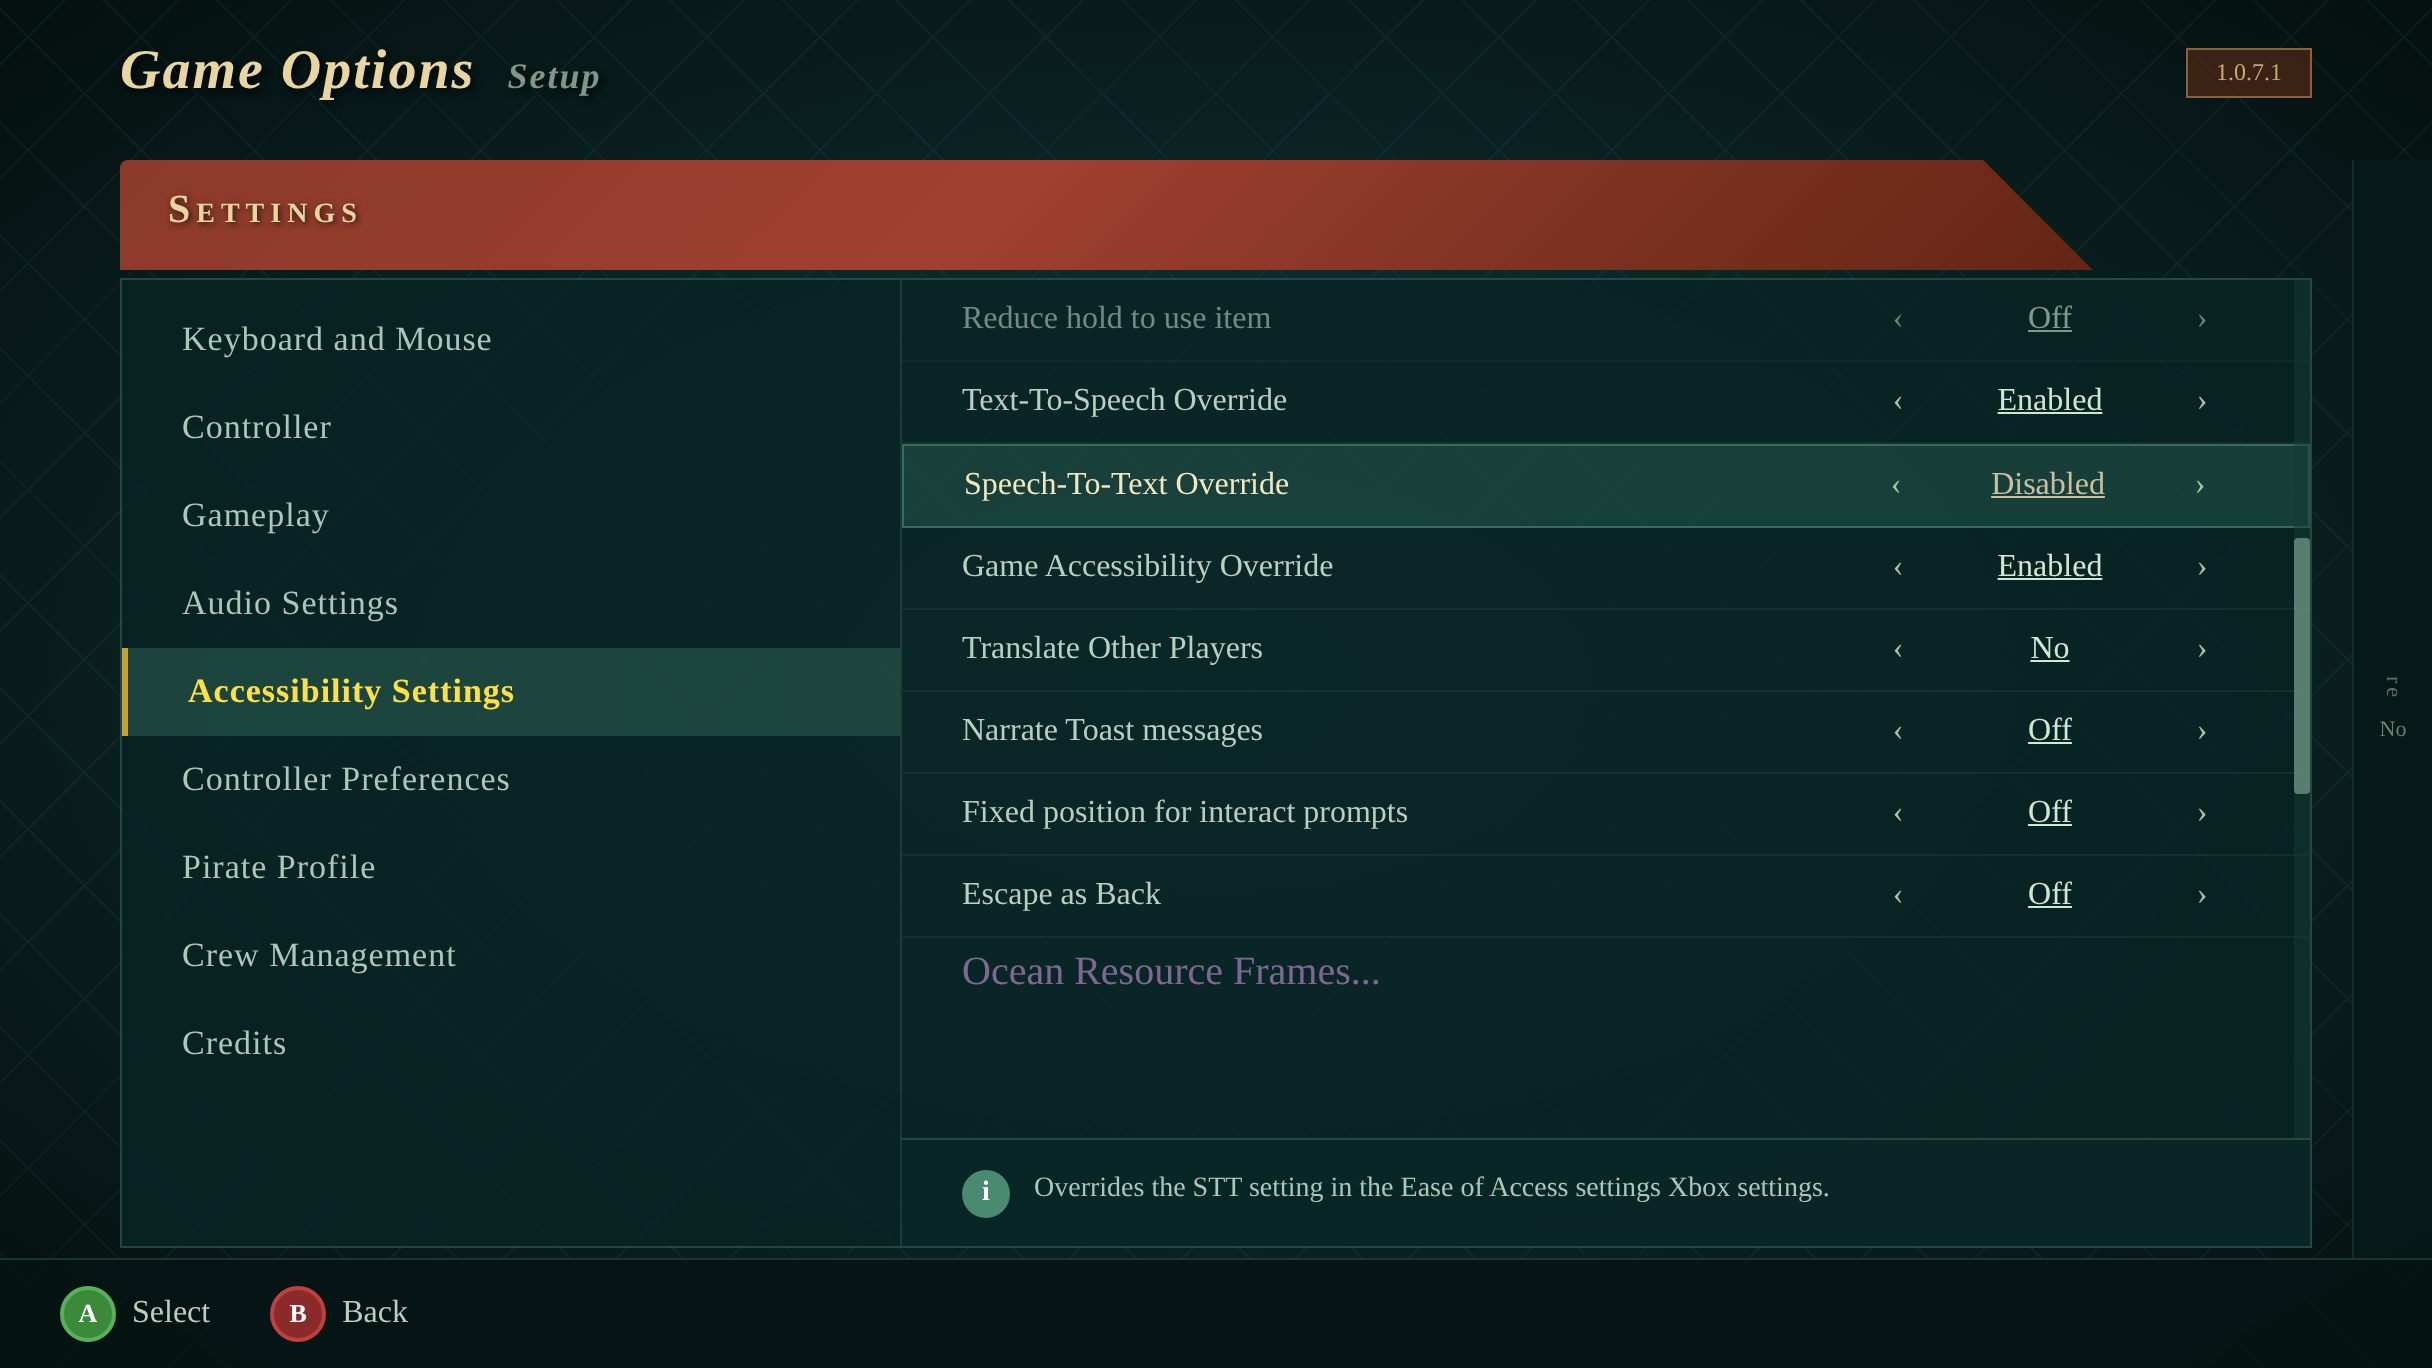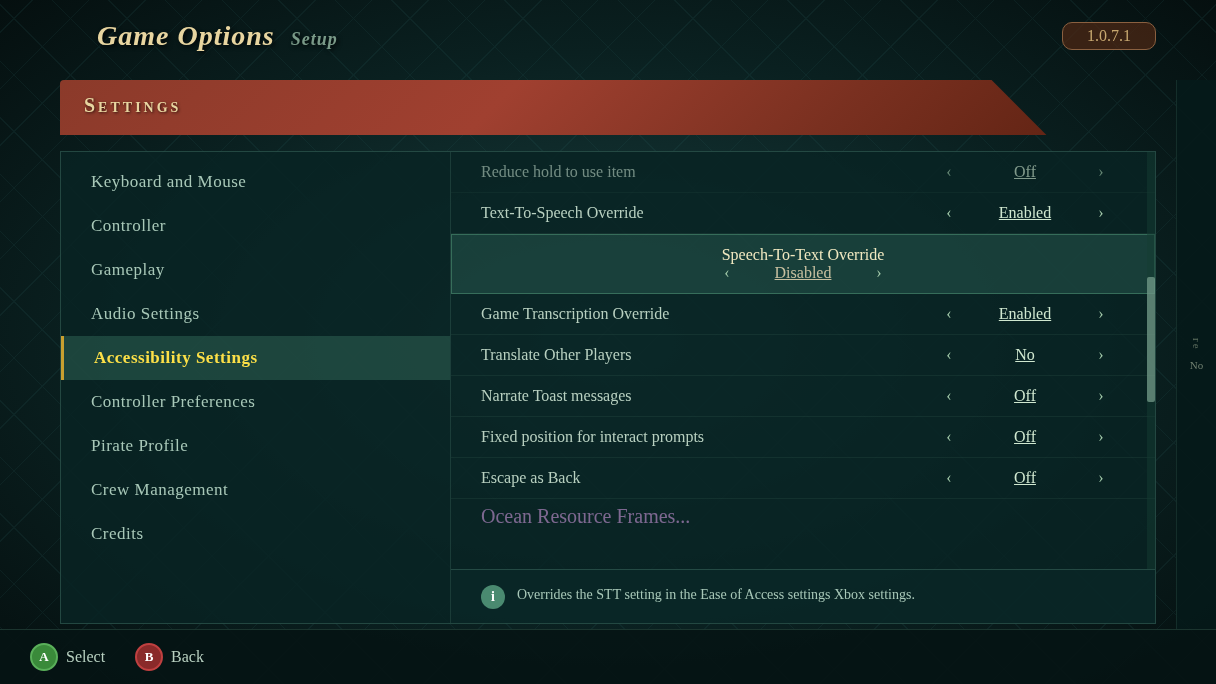--- a/index.html
+++ b/index.html
@@ -40,57 +40,56 @@
 
     
     .title-bar {
       position: absolute;
       top: 20px;
       left: 60px;
       right: 60px;
       display: flex;
       justify-content: space-between;
       align-items: center;
-      margin-left: 37px;
     }
 
     .game-title {
       color: #e8d5a0;
       font-size: 28px;
       font-weight: bold;
       font-style: italic;
       text-shadow: 2px 2px 4px rgba(0,0,0,0.8);
       letter-spacing: 1px;
     }
 
     .version-badge {
       background: rgba(80, 40, 20, 0.7);
       border: 1px solid #8a6040;
-      padding: 4px 24px;
-      border-radius: 10px;
+      padding: 4px 14px;
+      border-radius: 0;
       color: #c8a870;
-      font-size: 16px;
+      font-size: 12px;
     }
 
     
     .settings-panel {
       position: absolute;
       top: 80px;
       left: 60px;
       right: 60px;
       bottom: 60px;
       display: flex;
       flex-direction: column;
     }
 
     
     .settings-header {
       position: relative;
       height: 55px;
-      margin-bottom: 16px;
+      margin-bottom: 4px;
     }
 
     .settings-header-bg {
       position: absolute;
       inset: 0;
       background: linear-gradient(135deg, #8b3a2a 0%, #a04030 40%, #7a3020 70%, #5a2010 100%);
       border-radius: 4px 4px 0 0;
       clip-path: polygon(0 0, 85% 0, 90% 100%, 0 100%);
     }
 
@@ -158,21 +157,20 @@
       padding: 11px 30px;
       border-bottom: 1px solid rgba(80, 130, 110, 0.15);
       color: #b8d0c0;
       font-size: 16px;
     }
 
     .setting-row.highlighted {
       background: rgba(40, 90, 80, 0.5);
       border: 1px solid rgba(100, 180, 140, 0.4);
       color: #f0e8c0;
-      flex-direction: column;
     }
 
     .setting-row.faded {
       opacity: 0.6;
     }
 
     .setting-name {
       flex: 1;
       font-size: 16px;
     }
@@ -415,21 +413,21 @@
           <div class="setting-row highlighted">
             <span class="setting-name">Speech-To-Text Override</span>
             <div class="setting-controls">
               <span class="arrow-btn">‹</span>
               <span class="setting-value disabled">Disabled</span>
               <span class="arrow-btn">›</span>
             </div>
           </div>
 
           <div class="setting-row">
-            <span class="setting-name">Game Transcription Override</span>
+            <span class="setting-name">Game Accessibility Override</span>
             <div class="setting-controls">
               <span class="arrow-btn">‹</span>
               <span class="setting-value">Enabled</span>
               <span class="arrow-btn">›</span>
             </div>
           </div>
 
           <div class="setting-row">
             <span class="setting-name">Translate Other Players</span>
             <div class="setting-controls">

